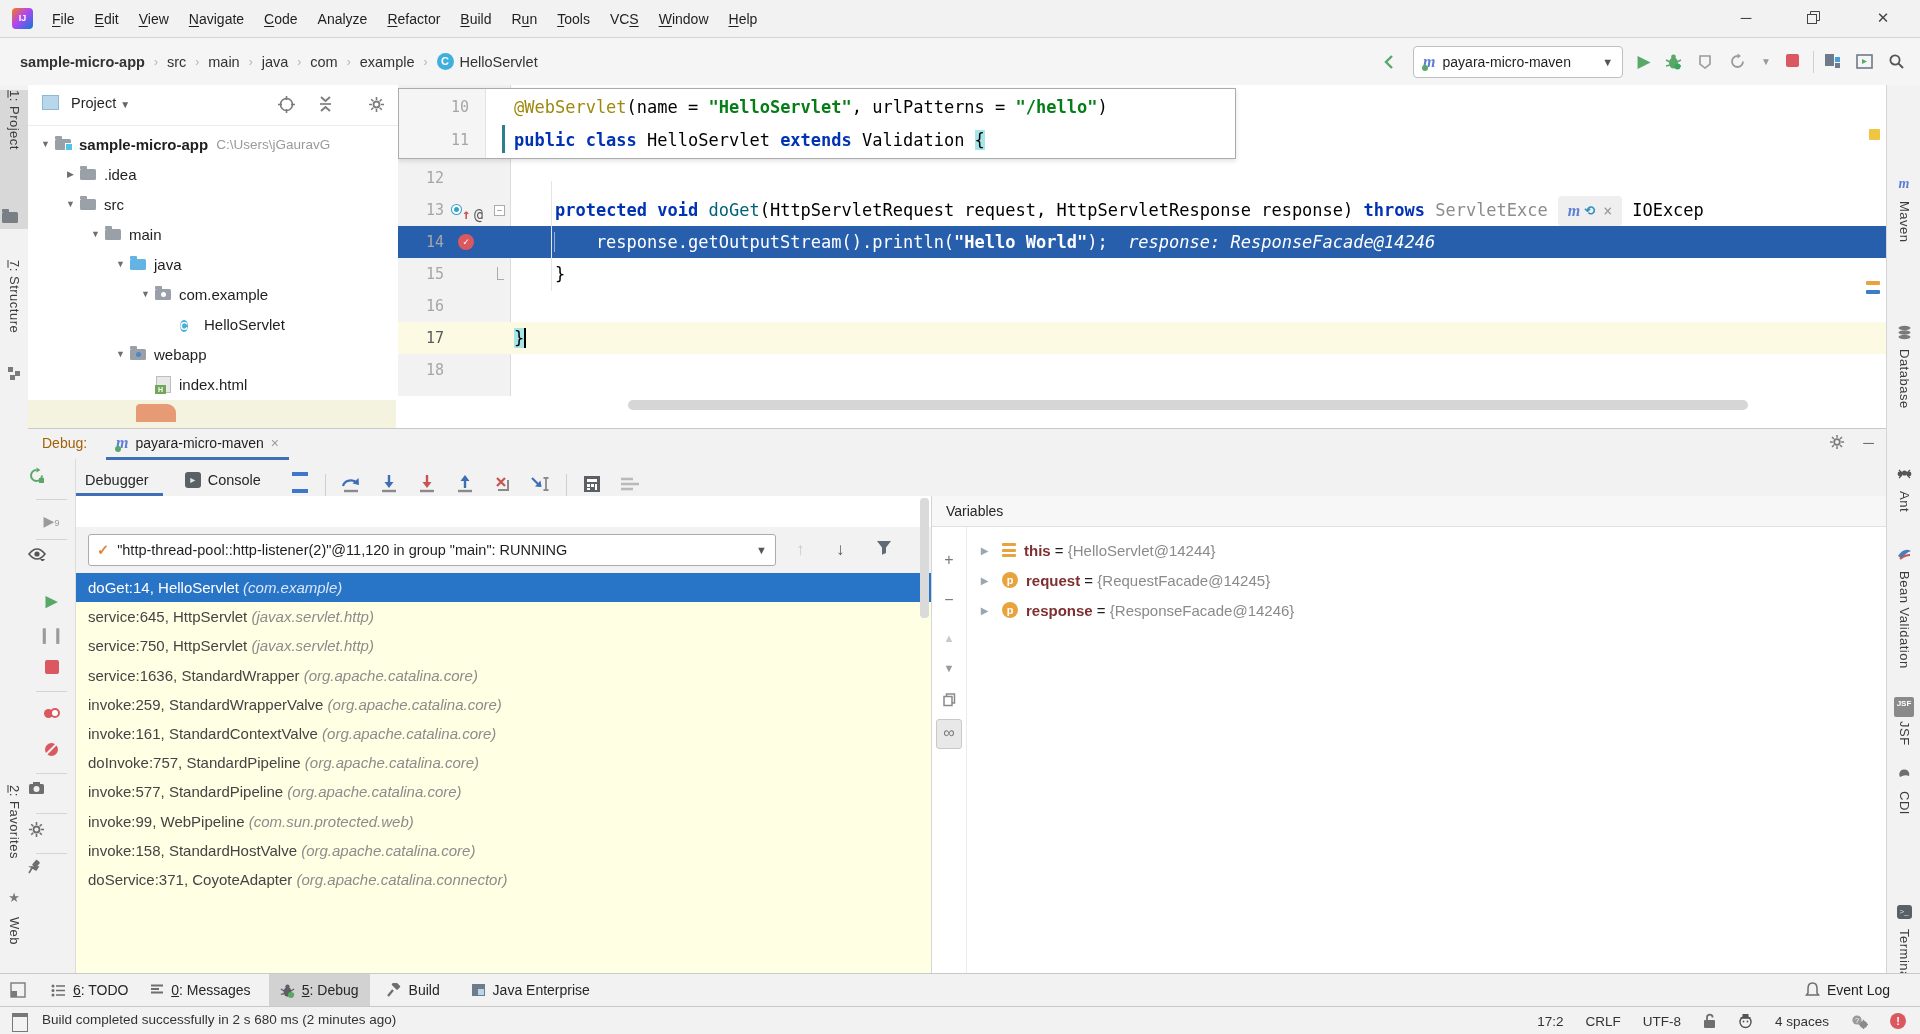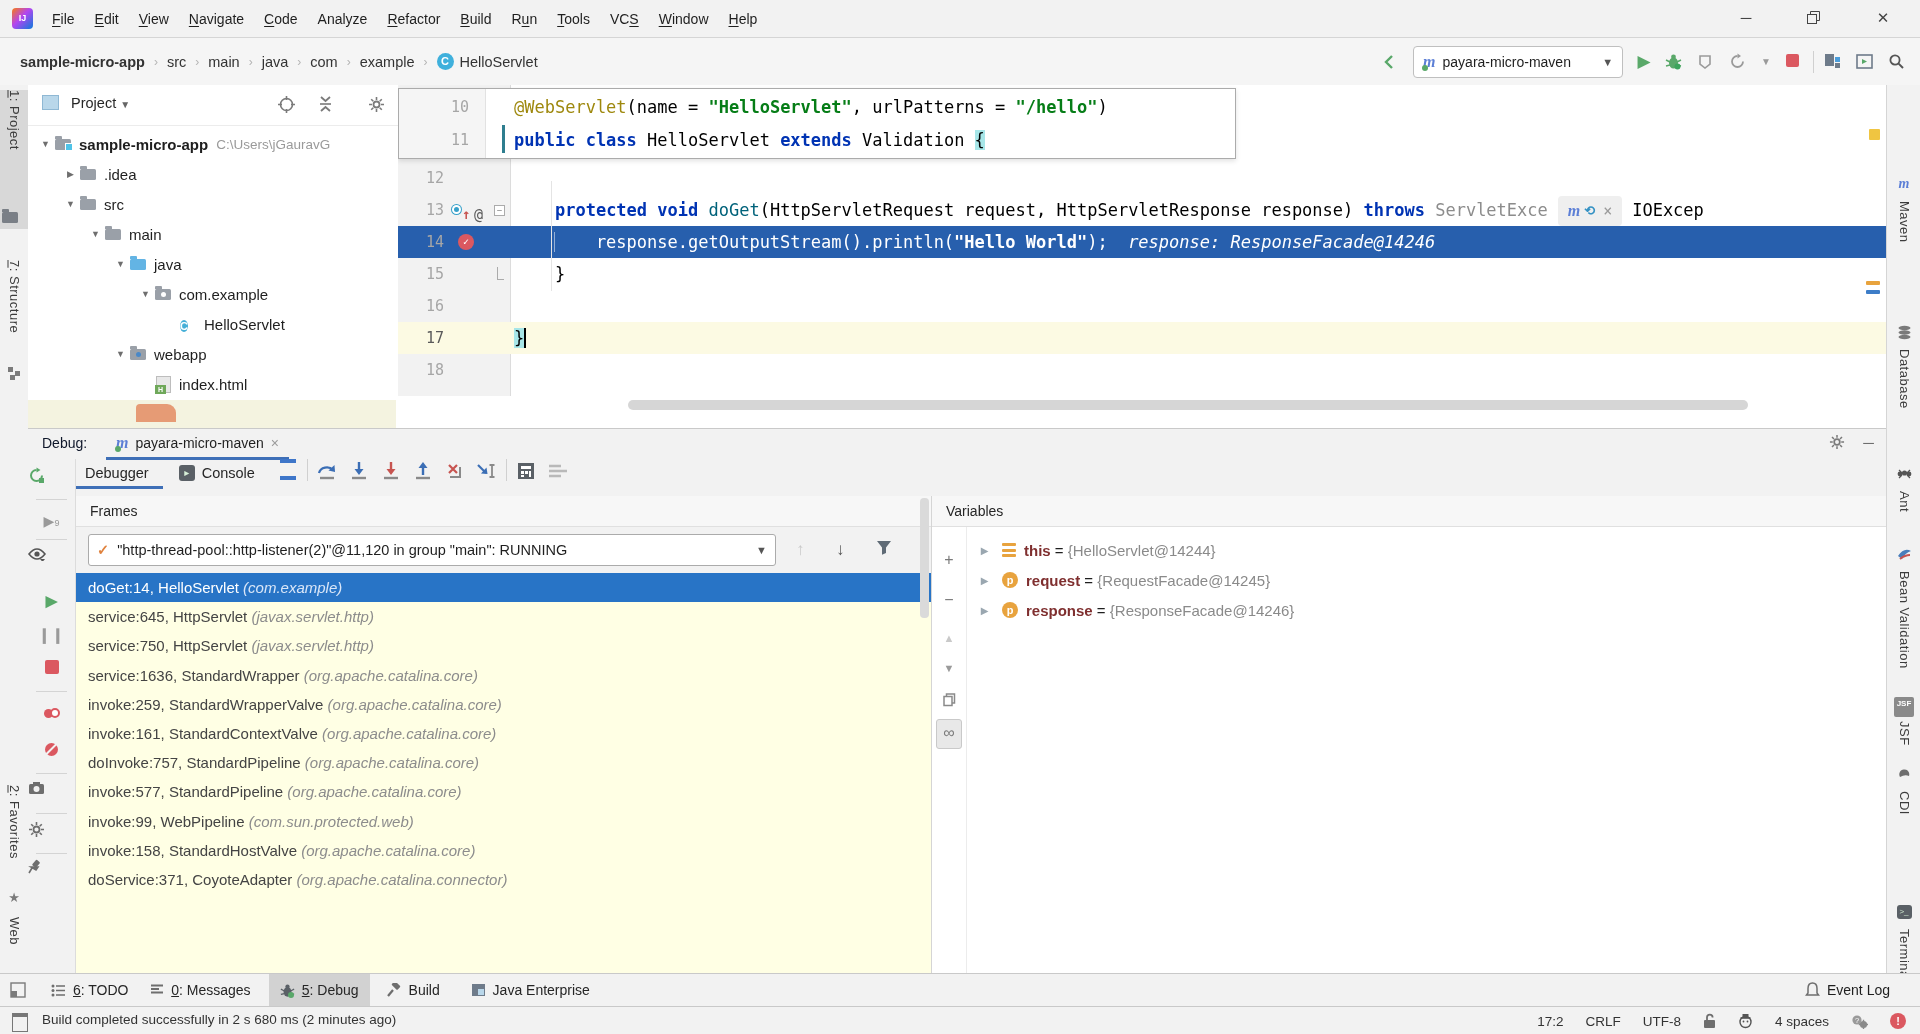--- a/index.html
+++ b/index.html
@@ -93,24 +93,24 @@
   .exec-widget{display:inline-flex;align-items:center;gap:8px;background:#EFEFEF;border-radius:4px;height:30px;
       padding:0 10px;margin:0 10px;vertical-align:middle;color:#333;}
   .exec-widget .wx{color:#9a9a9a;font-size:15px;}
   .reload{color:#3592C4;font-size:13px;font-weight:bold;margin-left:-4px;}
   .mk{position:absolute;border-radius:1px;}
   #hscroll{position:absolute;left:230px;top:315px;width:1120px;height:10px;background:#D6D6D6;border-radius:5px;}
   .iguide{position:absolute;width:1px;background:#E4E4E4;}
   
   #debug{left:28px;top:428px;width:1858px;height:545px;background:#F2F2F2;border-top:1px solid #C9C9C9;}
   #dbg-head{position:absolute;left:0;top:0;width:100%;height:30px;}
-  #dbg-label{position:absolute;left:14px;top:6px;font-size:14px;color:#0f172a;}
+  #dbg-label{position:absolute;left:14px;top:6px;font-size:14px;color:#a16207;}
   #dbg-tab{position:absolute;left:78px;top:0px;height:28px;display:flex;align-items:center;gap:7px;padding:0 10px;border-bottom:3px solid #3E6FB7;}
   #dbg-tools{position:absolute;right:12px;top:5px;display:flex;gap:18px;color:#6e6e6e;font-size:15px;}
-  #dbg-toolbar{position:absolute;left:47px;top:30px;right:0;height:37px;display:flex;align-items:flex-start;gap:6px;}
+  #dbg-toolbar{position:absolute;left:47px;top:30px;right:0;height:37px;display:flex;align-items:flex-end;gap:12px;}
   .dtab{padding:6px 14px 8px 10px;font-size:14.5px;color:#262626;display:flex;gap:7px;align-items:center;}
   .dtab.sel{box-shadow:inset 0 -3px 0 #3E6FB7;}
   .console-ic{width:16px;height:16px;background:#5a6066;border-radius:3px;color:#d8f0d8;font-size:10px;line-height:16px;text-align:center;}
   .hbars{display:inline-block;width:16px;height:13px;border-top:4px solid #3E76C9;border-bottom:4px solid #3E76C9;}
   .step{width:26px;height:24px;text-align:center;font-size:16px;line-height:24px;font-weight:bold;}.sgray{color:#7a7a7a}
   #dbg-left{position:absolute;left:0;top:30px;width:47px;bottom:0;border-right:1px solid #DCDCDC;}
   .dlic{position:absolute;left:0;width:47px;height:30px;text-align:center;font-size:15px;line-height:28px;}
   .dsep{position:absolute;left:8px;width:31px;height:1px;background:#D4D4D4;}
   .circ2{display:inline-block;width:9px;height:9px;border-radius:50%;background:#DB5860;}
   .mute{display:inline-block;width:13px;height:13px;border-radius:50%;background:#DB5860;position:relative;}
@@ -611,21 +611,20 @@
         </span>
         <span class="dsep" style="top:40px"></span>
         <span class="dsep" style="top:80px"></span>
         <span class="dsep" style="top:232px"></span>
         <span class="dsep" style="top:314px"></span>
         <span class="dsep" style="top:354px"></span>
         <span class="dsep" style="top:394px"></span>
       </div>
 
     <div id="frames">
-      <div class="pane-head">Frames</div>
       <div id="thread-row">
         <div id="thread-combo">
           <span class="chk">✓</span>
           <span style="white-space:nowrap;overflow:hidden">"http-thread-pool::http-listener(2)"@11,120 in group "main": RUNNING</span>
           <span class="dd">▼</span>
         </div>
         <span class="fr-ctl" style="left:720px;color:#C9C9C9">↑</span>
         <span class="fr-ctl" style="left:760px;color:#555">↓</span>
         <span class="fr-ctl" style="left:800px">
           <svg width="16" height="15" viewBox="0 0 16 15">

